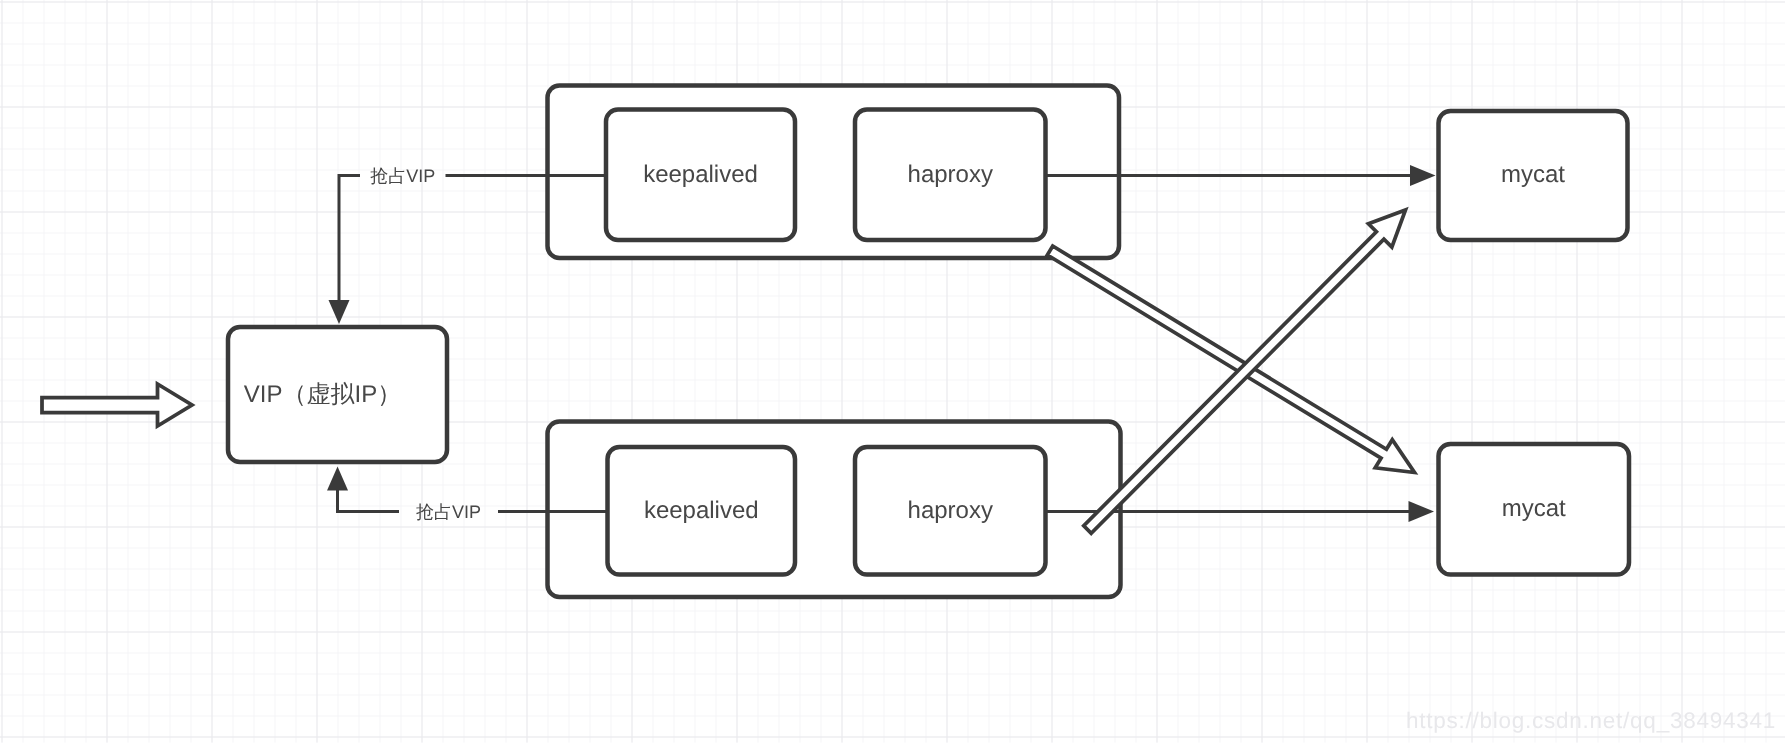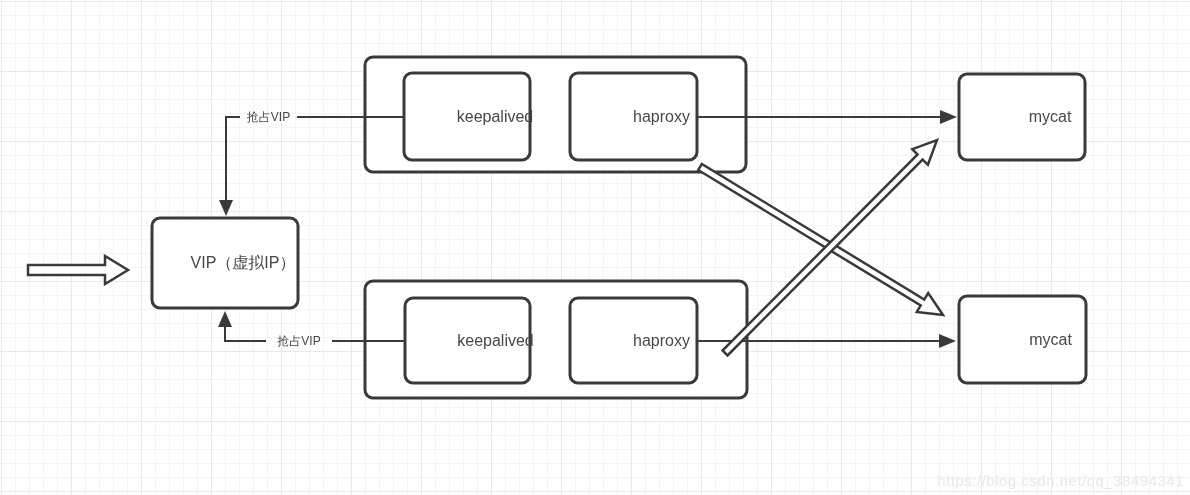--- a/index.html
+++ b/index.html
@@ -27,21 +27,21 @@
     background-position:1px 1px,1px 1px,1px 1px,1px 1px;
   }
   svg.layer{position:absolute;left:0;top:0;width:1190px;height:495px;display:block;}
   .node-rect{fill:var(--node-fill);stroke:var(--line);stroke-width:3;}
   .cluster-rect{fill:var(--node-fill);stroke:var(--line);stroke-width:3;}
   .conn{stroke:var(--line);stroke-width:2;fill:none;}
   .solid-head{fill:var(--line);stroke:none;}
   .hollow{fill:var(--node-fill);stroke:var(--line);stroke-width:2.5;stroke-linejoin:miter;}
   .node-label{
     position:absolute;display:flex;align-items:center;justify-content:center;
-    color:var(--text);font-size:16px;white-space:nowrap;pointer-events:none;margin-left:28px;
+    color:var(--text);font-size:16px;white-space:nowrap;pointer-events:none;
   }
   .edge-label{
     position:absolute;display:flex;align-items:center;justify-content:center;
     color:var(--text);font-size:12px;white-space:nowrap;
   }
   .watermark{
     position:absolute;right:6px;bottom:6px;
     color:var(--watermark);font-size:15px;letter-spacing:0.5px;
   }
 </style>

